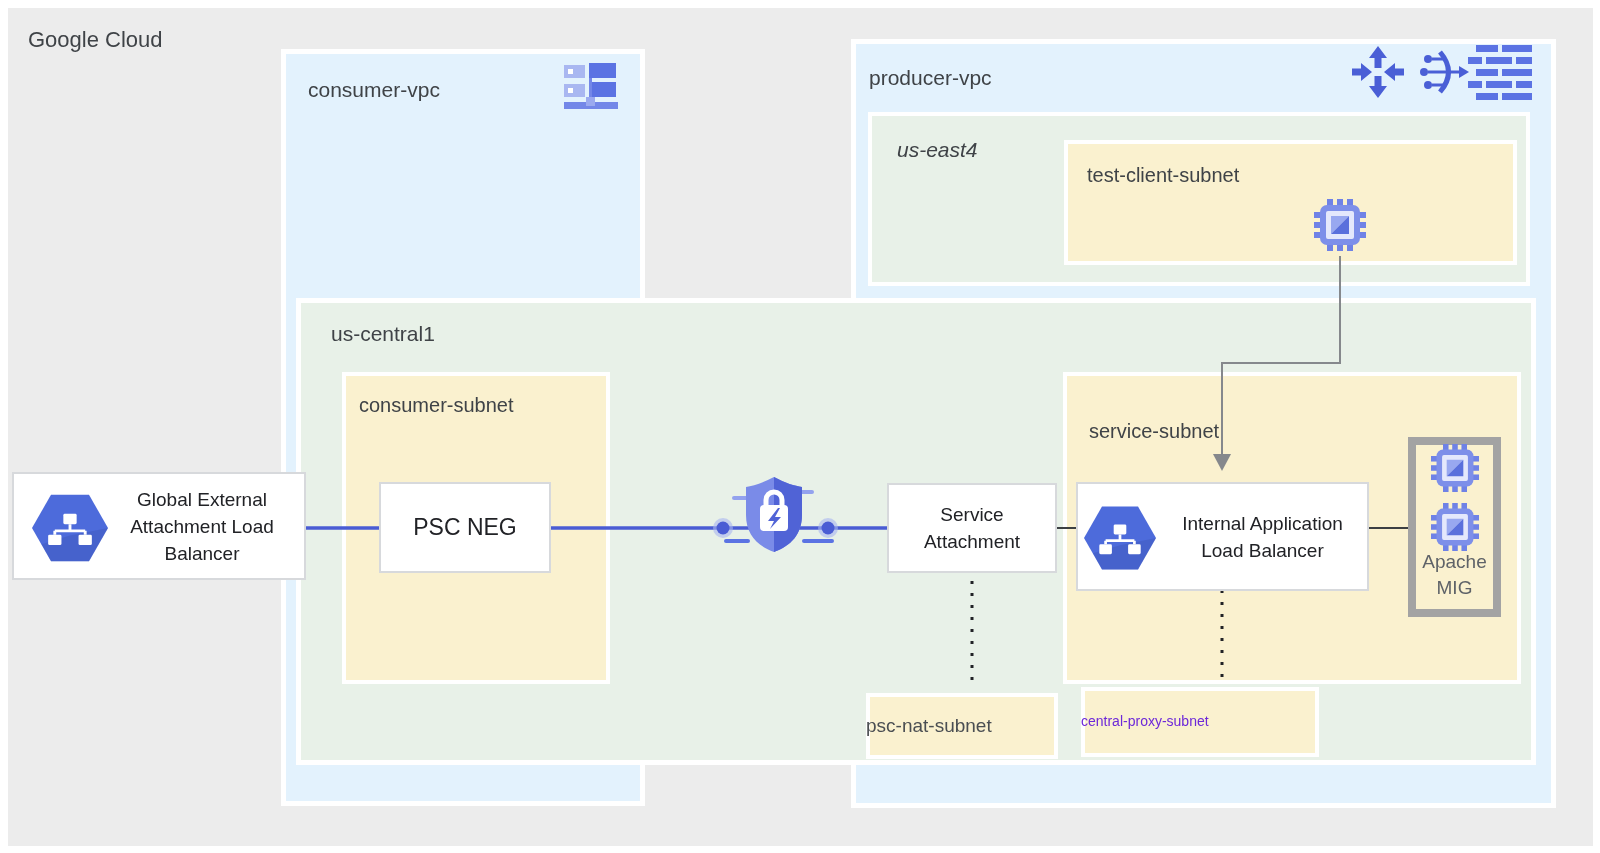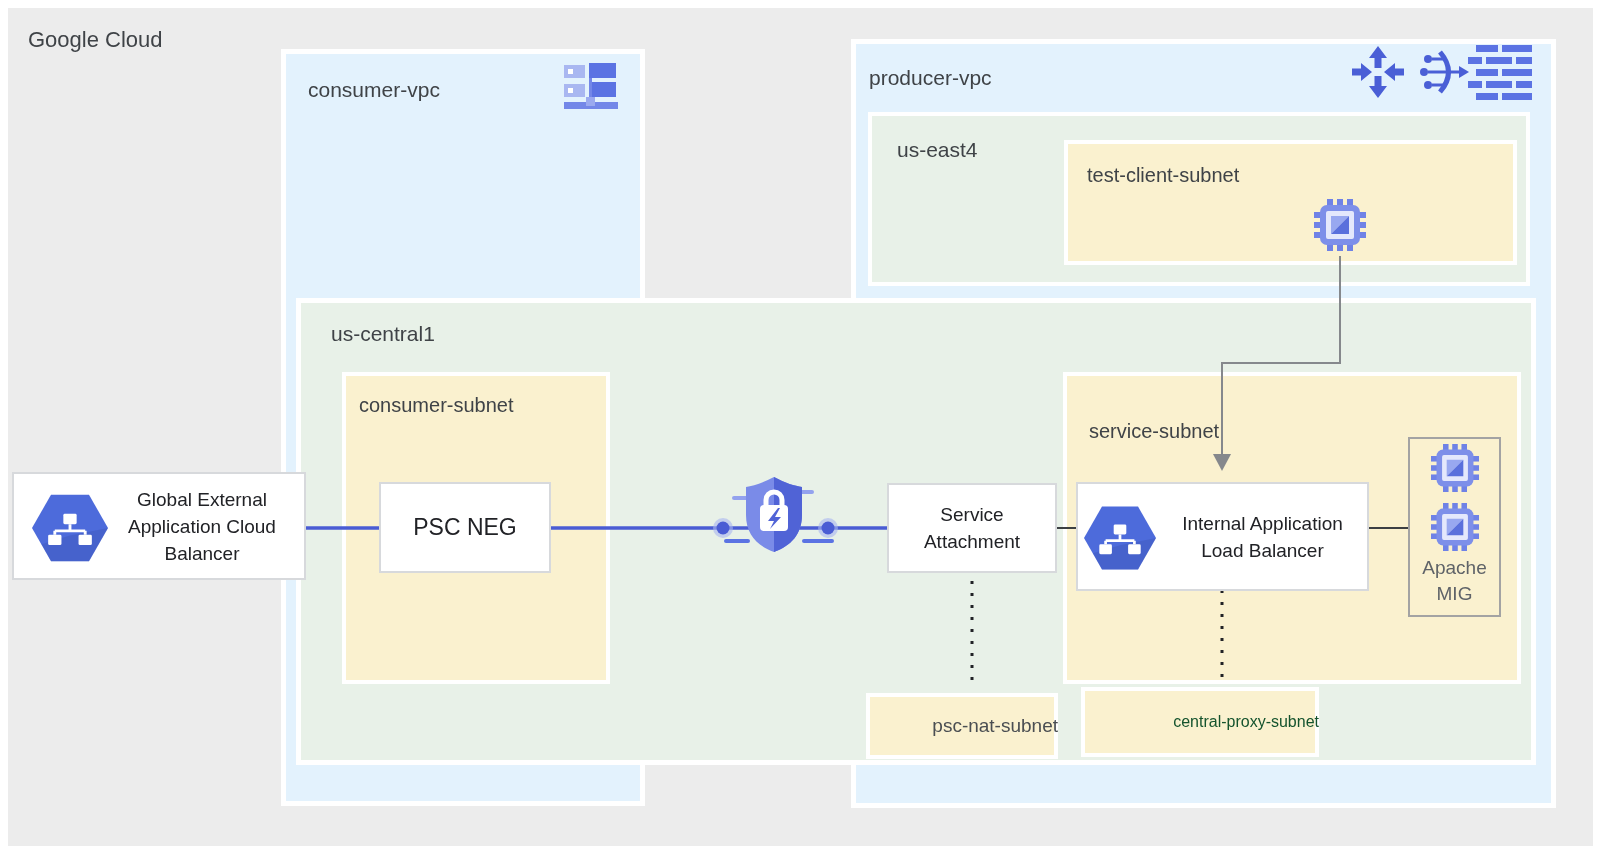--- a/index.html
+++ b/index.html
@@ -14,23 +14,23 @@
   .lbl.big{font-size:22px;}
   .lbl.zl{font-size:21px;}
   .lbl.sl{font-size:20px;}
   .node{
     position:absolute;box-sizing:border-box;background:#ffffff;
     border:2px solid #d7d9dc;display:flex;align-items:center;justify-content:center;
     text-align:center;color:#212226;
   }
   .node .stack{display:flex;flex-direction:column;align-items:center;justify-content:center;width:100%;}
   .node .stack span{display:block;font-size:19px;line-height:27px;color:#212226;}
-  .mig{background:transparent;border:2px solid #a3a3a3;}
+  .mig{background:transparent;border:8px solid #a3a3a3;}
   .mig .miglines span{display:block;font-size:19px;line-height:26px;color:#5f6368;}
-  .ctr{display:flex;align-items:center;justify-content:flex-end;}
+  .ctr{display:flex;align-items:center;justify-content:flex-start;}
   svg{display:block;}
 </style>
 </head>
 <body>
 
 <div class="canvas">
 
   <div class="abs" style="left:8px;top:8px;width:1585px;height:838px;background:#ececec;"></div>
 
   <div class="zone" style="left:281px;top:49px;width:364px;height:757px;background:#e3f2fd;"></div>
@@ -47,29 +47,29 @@
 
   <div class="zone b4" style="left:1063px;top:372px;width:458px;height:312px;background:#faf1cf;"></div>
 
   <div class="zone b4" style="left:866px;top:693px;width:192px;height:66px;background:#faf1cf;"></div>
 
   <div class="zone b4" style="left:1081px;top:687px;width:238px;height:70px;background:#faf1cf;"></div>
 
   <div class="lbl big" style="left:28px;top:28px;">Google Cloud</div>
   <div class="lbl zl" style="left:308px;top:78px;">consumer-vpc</div>
   <div class="lbl zl" style="left:869px;top:66px;">producer-vpc</div>
-  <div class="lbl zl" style="left:897px;top:138px;">us-east4</div>
+  <div class="lbl zl" style="left:897px;top:138px;font-style:italic;">us-east4</div>
   <div class="lbl zl" style="left:331px;top:322px;">us-central1</div>
   <div class="lbl sl" style="left:1087px;top:164px;">test-client-subnet</div>
   <div class="lbl sl" style="left:359px;top:394px;">consumer-subnet</div>
   <div class="lbl sl" style="left:1089px;top:396px;margin-top:24px;">service-subnet</div>
   <div class="lbl ctr" style="left:866px;top:693px;width:192px;height:66px;font-size:19px;color:#4a4e52;">
     <span>psc-nat-subnet</span>
   </div>
-  <div class="lbl ctr" style="left:1081px;top:687px;width:238px;height:70px;font-size:16px;color:#14532d;">
+  <div class="lbl ctr" style="left:1081px;top:687px;width:238px;height:70px;font-size:14px;color:#6d28d9;">
     <span>central-proxy-subnet</span>
   </div>
 
   <svg class="abs" style="left:0;top:0;" width="1600" height="853" viewBox="0 0 1600 853">
     <defs>
       <clipPath id="shr">
           <rect x="774" y="470" width="34" height="90"></rect>
         </clipPath>
     </defs>
 
@@ -112,21 +112,21 @@
     <svg class="abs" style="left:18px;top:16px;" width="76" height="76" viewBox="0 0 80 76">
       <polygon points="0,38 20,3 60,3 80,38 60,73 20,73" fill="#4d6bdb"></polygon>
       <polygon points="80,38 60,73 20,73 10,55 40,46" fill="#33479f" opacity="0.25"></polygon>
       <rect x="33" y="23" width="14" height="11" rx="1.5" fill="#ffffff"></rect>
       <path d="M40 34 V41 M24 41 H56 M24 41 V45 M56 41 V45" stroke="#ffffff" stroke-width="3" fill="none"></path>
       <rect x="17" y="45" width="14" height="11" rx="1.5" fill="#ffffff"></rect>
       <rect x="49" y="45" width="14" height="11" rx="1.5" fill="#ffffff"></rect>
     </svg>
     <div class="stack" style="padding-left:86px;">
       <span>Global External</span>
-      <span>Application Cloud</span>
+      <span>Attachment Load</span>
       <span>Balancer</span>
     </div>
   </div>
 
   <div class="node" style="left:379px;top:482px;width:172px;height:91px;font-size:23px;">
     <span>PSC NEG</span>
   </div>
 
   <div class="node" style="left:887px;top:483px;width:170px;height:90px;">
     <div class="stack">

